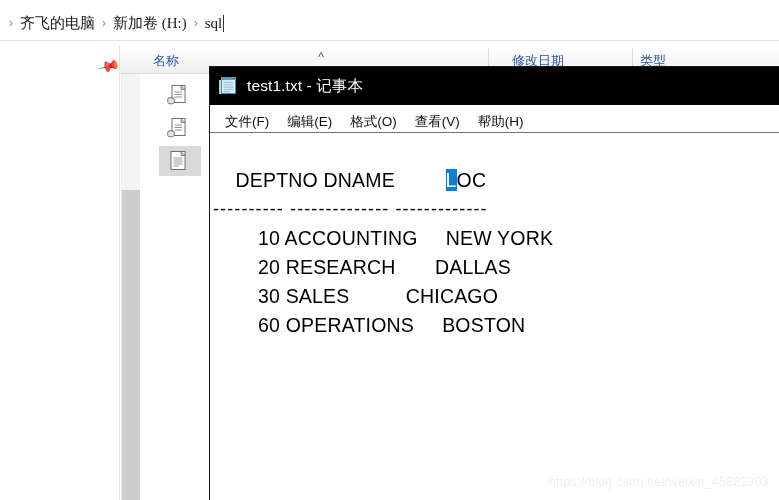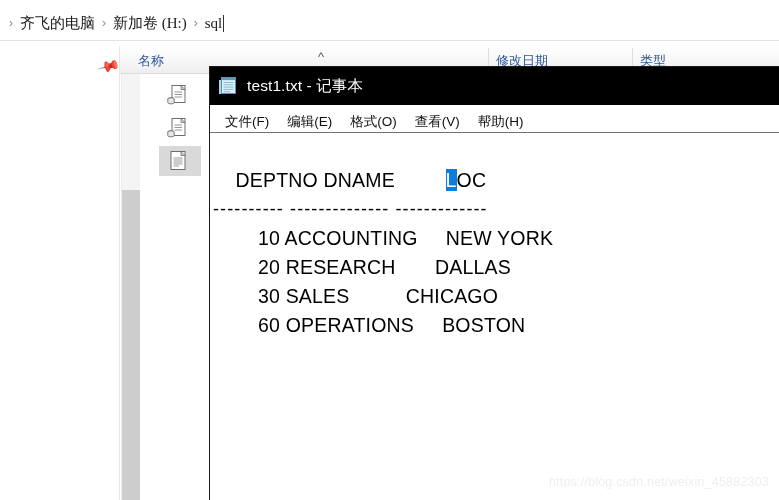--- a/index.html
+++ b/index.html
@@ -268,24 +268,24 @@
   <div id="navpane"></div>
 
   <div id="pin-icon">📌</div>
 
   <div id="nav-scrollbar">
     <div id="nav-scroll-up">^</div>
     <div id="nav-scroll-thumb"></div>
   </div>
 
   <div id="column-headers">
-    <span class="col-head" style="left:18px;">名称</span>
+    <span class="col-head" style="left:33px;">名称</span>
     <span id="sort-chevron">^</span>
     <span class="col-divider" style="left:368px;"></span>
-    <span class="col-head" style="left:376px;text-align:center;">修改日期</span>
+    <span class="col-head" style="left:392px;text-align:center;">修改日期</span>
     <span class="col-divider" style="left:512px;"></span>
     <span class="col-head" style="left:520px;text-decoration:underline;">类型</span>
   </div>
 
   <div id="file-list">
     <div class="file-row" style="top:5px;">
       <svg class="file-icon" viewBox="0 0 22 24">
         <rect x="5" y="1.5" width="13" height="17" fill="#ffffff" stroke="#6e6e6e" stroke-width="1"></rect>
         <path d="M14 1.5 L18 5.5 L14 5.5 Z" fill="#d8d8d8" stroke="#6e6e6e" stroke-width="0.8"></path>
         <line x1="7.5" y1="8" x2="15" y2="8" stroke="#8a8a8a" stroke-width="0.9"></line>

